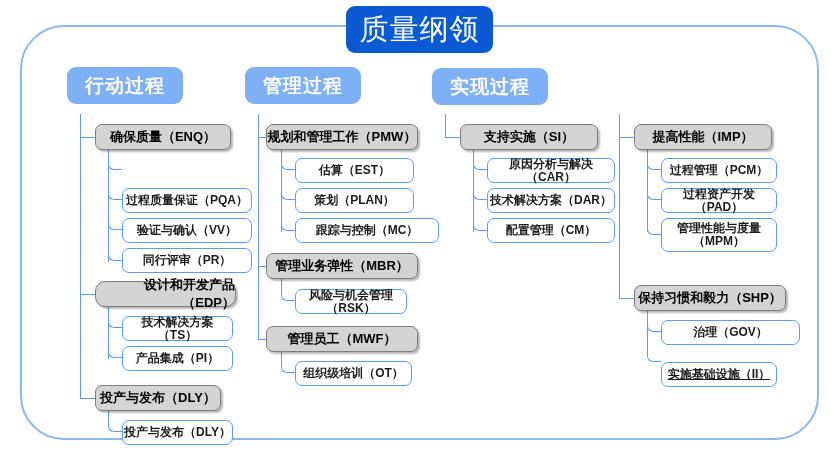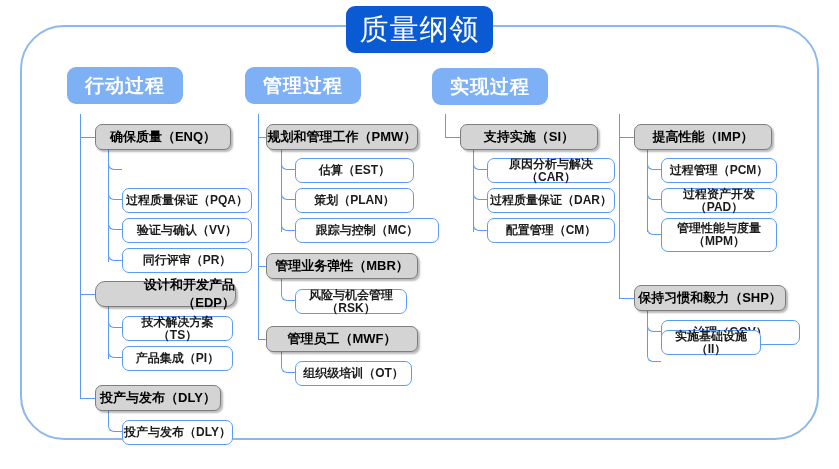--- a/index.html
+++ b/index.html
@@ -175,21 +175,21 @@
   <div class="vline" style="left:445px;top:114px;height:23px;"></div>
 
   <div class="hline" style="left:445px;top:137px;width:15px;"></div>
   <div class="n2" style="left:460px;top:124px;width:138px;">支持实施（SI）</div>
   <div class="vline" style="left:473px;top:150px;height:82px;"></div>
 
   <div class="elbow" style="left:473px;top:155px;width:14px;height:15px;"></div>
   <div class="n3" style="left:487px;top:158px;width:128px;">原因分析与解决（CAR）</div>
 
   <div class="elbow" style="left:473px;top:185px;width:14px;height:15px;"></div>
-  <div class="n3" style="left:487px;top:188px;width:128px;">过程质量保证（DAR）</div>
+  <div class="n3" style="left:487px;top:188px;width:128px;">技术解决方案（DAR）</div>
 
   <div class="elbow" style="left:473px;top:215px;width:14px;height:16px;"></div>
   <div class="n3" style="left:487px;top:218px;width:128px;">配置管理（CM）</div>
 
 
   <div class="vline" style="left:619px;top:114px;height:185px;"></div>
 
   <div class="hline" style="left:619px;top:137px;width:15px;"></div>
   <div class="n2" style="left:634px;top:124px;width:138px;">提高性能（IMP）</div>
   <div class="vline" style="left:647px;top:150px;height:82px;"></div>
@@ -205,15 +205,15 @@
 （MPM）</div>
 
   <div class="hline" style="left:619px;top:298px;width:15px;"></div>
   <div class="n2" style="left:634px;top:285px;width:152px;">保持习惯和毅力（SHP）</div>
   <div class="vline" style="left:647px;top:311px;height:42px;"></div>
 
   <div class="elbow" style="left:647px;top:317px;width:14px;height:15px;"></div>
   <div class="n3" style="left:661px;top:320px;width:139px;">治理（GOV）</div>
 
   <div class="elbow" style="left:647px;top:347px;width:14px;height:15px;"></div>
-  <div class="n3" style="left:661px;top:330px;width:100px;">实施基础设施（II）</div>
+  <div class="n3" style="left:661px;top:362px;width:116px;text-decoration:underline;">实施基础设施（II）</div>
 
 </div>
 
 </body></html>

